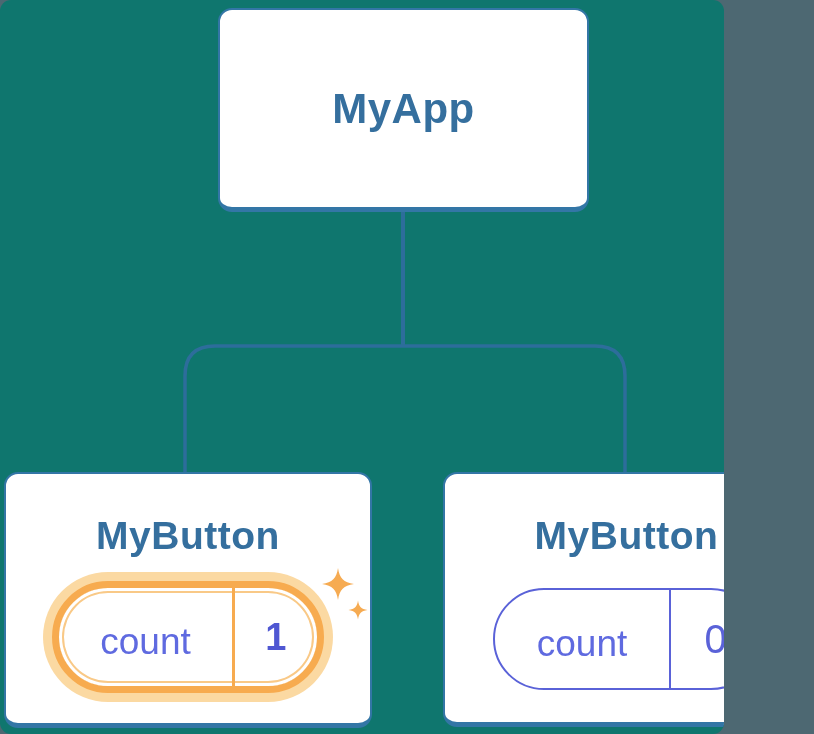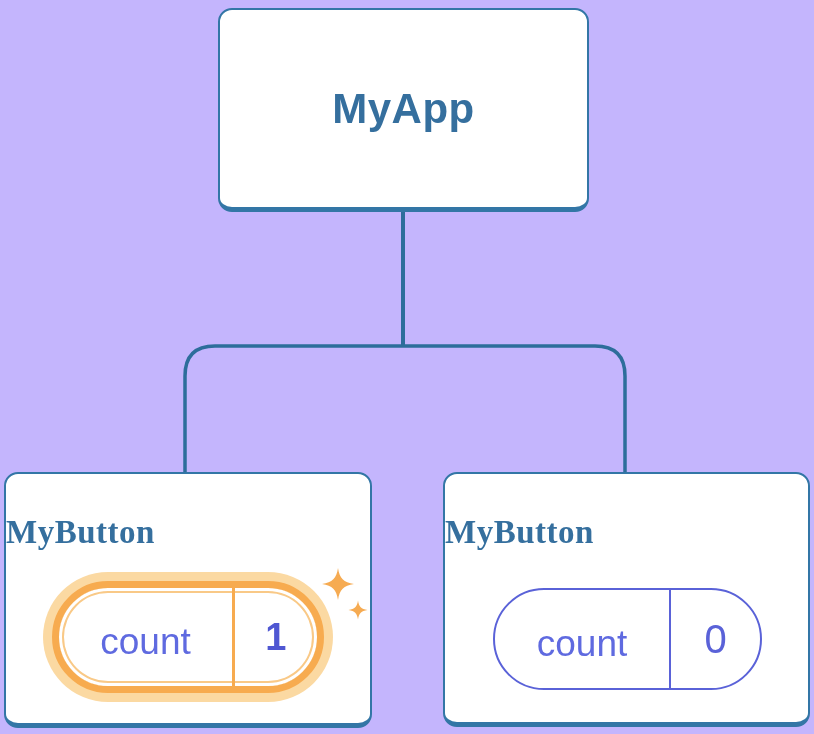--- a/index.html
+++ b/index.html
@@ -3,24 +3,25 @@
 <meta charset="utf-8">
 <style>
   html, body { margin: 0; padding: 0; }
   body {
     background: #4d6872;
     font-family: "Liberation Sans", sans-serif;
     -webkit-font-smoothing: antialiased;
   }
   .stage {
     position: relative;
-    width: 814px;
+    width: 724px;
     height: 734px;
     overflow: hidden;
-    background: #c4b5fd;
+    background: #0f766e;
+    border-radius: 11px;
   }
   .connectors {
     position: absolute;
     left: 0; top: 0;
     width: 814px; height: 734px;
   }
   .card {
     position: absolute;
     background: #ffffff;
     border: 2.5px solid #3376a6;
@@ -46,23 +47,22 @@
   .node-title {
     color: #356f9e;
     font-size: 42px;
     font-weight: 700;
     letter-spacing: 0.5px;
   }
   .child-title {
     position: absolute;
     left: 0; right: 0;
     top: 40px;
-    text-align: left;
-    font-size: 33px;
-    font-family: Liberation Serif, serif;
+    text-align: center;
+    font-size: 39px;
   }
   .pill {
     position: absolute;
     display: flex;
     align-items: stretch;
     box-sizing: border-box;
     background: #ffffff;
     border-radius: 999px;
     overflow: hidden;
   }

